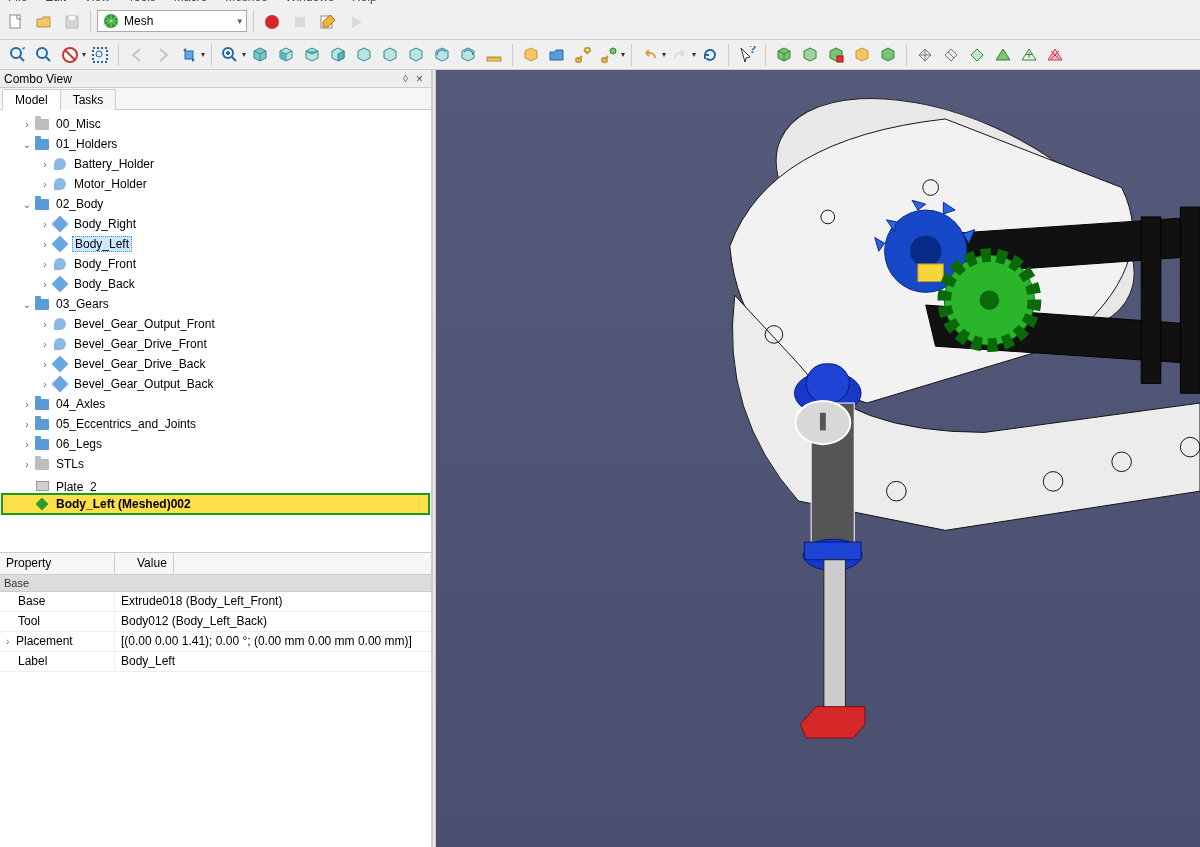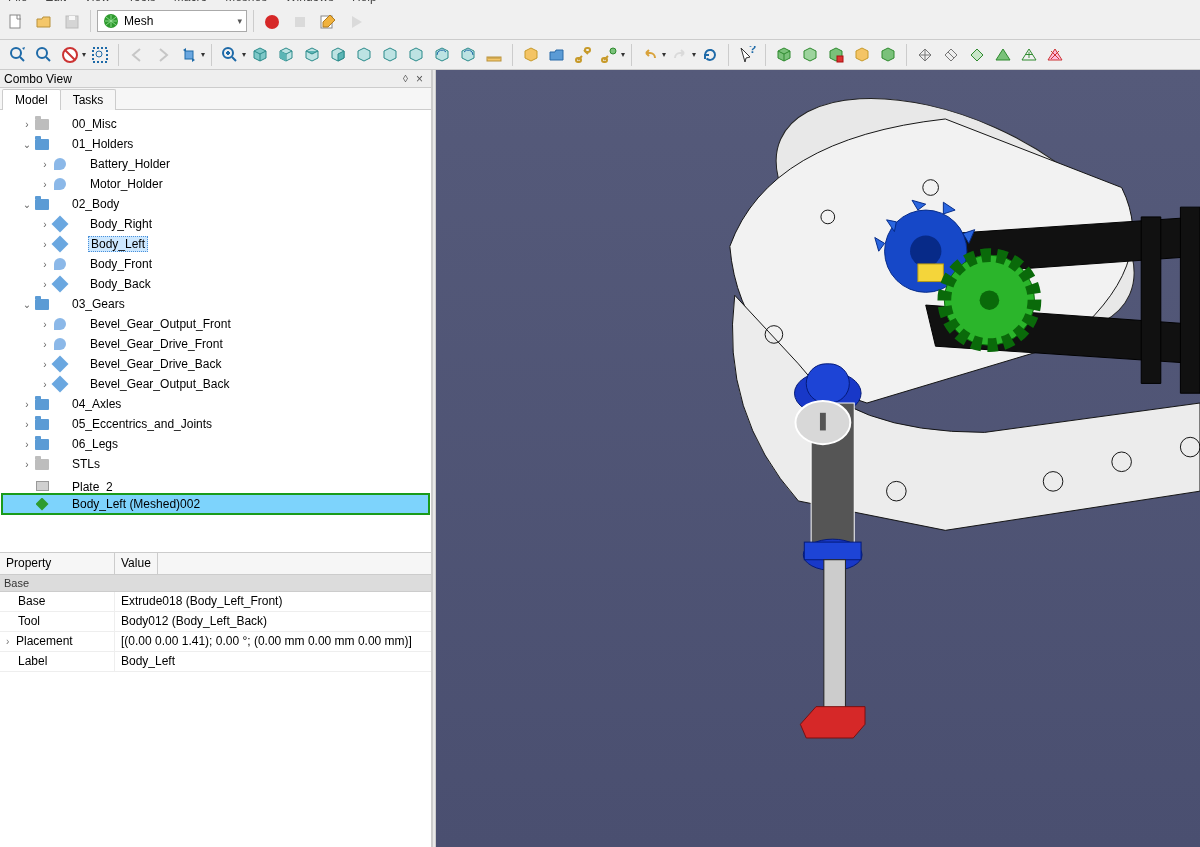--- a/index.html
+++ b/index.html
@@ -33,33 +33,33 @@
 .combo-title .x { font-size:12px; color:#555; padding:0 4px;}
 .tabs { height:22px; display:flex; align-items:flex-start; border-bottom:1px solid #ccc; background:#f6f6f6; padding-left:2px;}
 .tab { padding:3px 12px; border:1px solid #ccc; border-bottom:none; background:#f6f6f6; margin-right:-1px; position:relative; top:1px; border-radius:2px 2px 0 0;}
 .tab.active { background:#fff; border-bottom:1px solid #fff;}
 .tree-wrap { flex:1 1 auto; background:#fff; overflow-y:scroll; position:relative; min-height:200px;}
 .tree { padding:4px 2px;}
 .node { display:flex; align-items:center; height:20px; white-space:nowrap;}
 .node .exp { width:14px; text-align:center; color:#666; font-size:10px;}
 .node .ico { width:16px; height:16px; margin-right:4px; display:flex; align-items:center; justify-content:center;}
 .node.sel .lbl { background:#cde8ff; border:1px dotted #4a90d9; padding:0 2px;}
-.node.hl { outline:2px solid #1a9b1a; outline-offset:-1px; background:#7dd3fc;}
-.lbl { padding:0 2px;margin-left:16px;}
+.node.hl { outline:2px solid #1a9b1a; outline-offset:-1px; background:#fde047;font-weight:bold;}
+.lbl { padding:0 2px;}
 .folder-ic { width:14px; height:11px; background:#bdbdbd; border-radius:1px; position:relative;}
 .folder-ic:before { content:""; position:absolute; top:-3px; left:0; width:6px; height:3px; background:#bdbdbd; border-radius:1px 1px 0 0;}
 .folder-ic.blue { background:#5b9bd5;} .folder-ic.blue:before{ background:#5b9bd5;}
 .part-ic { width:12px; height:12px; background:#8bb8e8; border-radius:50% 50% 50% 0;}
 .body-ic { width:12px; height:12px; background:#6aa7e0; transform:rotate(45deg);}
 .mesh-ic { width:13px; height:13px; background:#2e9b2e; clip-path:polygon(50% 0,100% 50%,50% 100%,0 50%);}
 .plate-ic { width:13px; height:10px; background:#d0d0d0; border:1px solid #999;}
 
 
 .prop { height:295px; border-top:1px solid #ccc; background:#fff; overflow-y:auto;}
-.prop-head { display:flex; height:22px; border-bottom:1px solid #ccc; background:#f6f6f6;}
+.prop-head { display:flex; height:22px; border-bottom:1px solid #ccc; background:#f6f6f6;gap:16px;}
 .prop-head div { padding:3px 6px; border-right:1px solid #ccc;}
 .prop-head .c1 { width:115px;}
 .prop-sec { background:#dcdcdc; color:#333; padding:2px 4px; font-size:11px; border-bottom:1px solid #ccc;}
 .prop-row { display:flex; height:20px; border-bottom:1px solid #eee;}
 .prop-row .c1 { width:115px; padding:2px 4px 2px 18px; border-right:1px solid #eee;}
 .prop-row .c1.hasexp { padding-left:6px;}
 .prop-row .c2 { flex:1; padding:2px 6px;}
 .prop-row .exp { display:inline-block; width:10px; color:#777; font-size:10px;}
 
 

